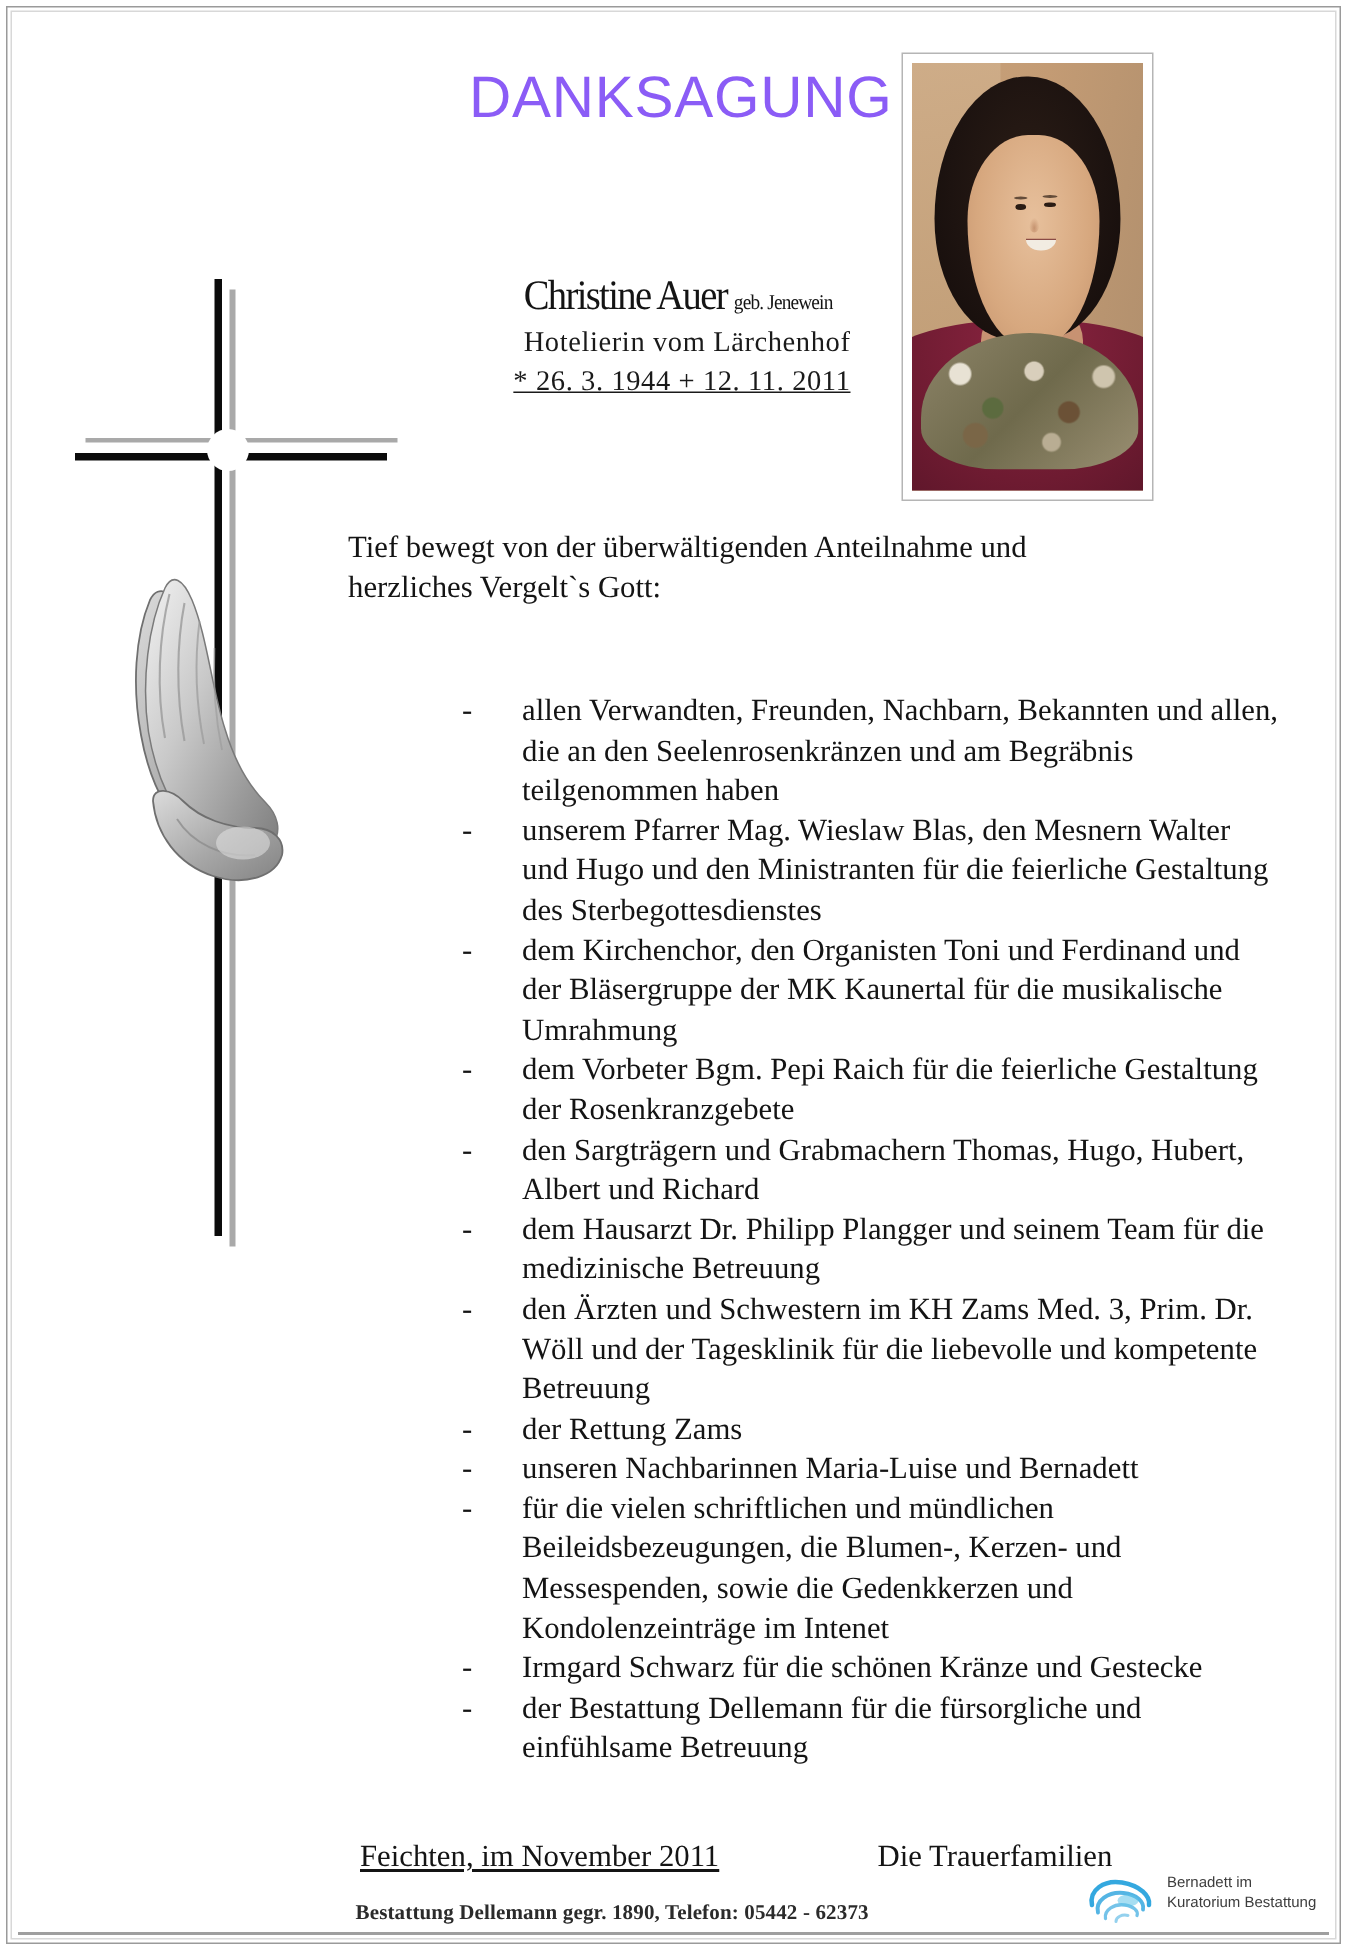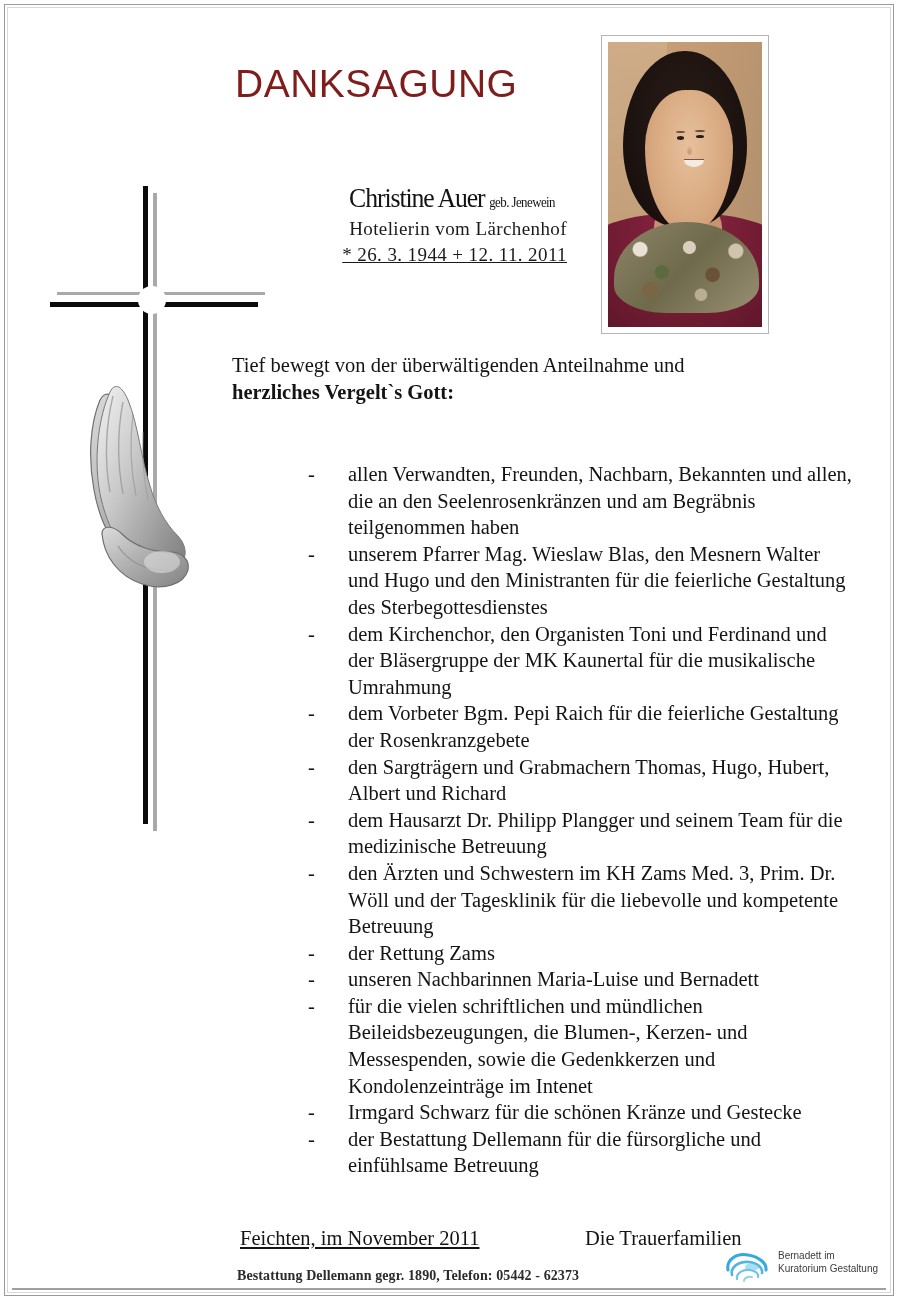--- a/index.html
+++ b/index.html
@@ -45,28 +45,27 @@
     box-sizing: border-box;
     pointer-events: none;
   }
 
   
   #title {
     position: absolute;
     left: 235px;
     top: 44px;
     width: 360px;
-    text-align: left;
+    text-align: right;
     font-family: "Liberation Sans", sans-serif;
     font-size: 39px;
     font-weight: 400;
     letter-spacing: 0.5px;
-    color: #7f1d1d;
-    white-space: nowrap;
-    margin-top: 18px;
+    color: #8b5cf6;
+    white-space: nowrap;
   }
 
   
   #portrait-frame {
     position: absolute;
     left: 601px;
     top: 35px;
     width: 168px;
     height: 299px;
     background: #ffffff;
@@ -235,21 +234,21 @@
 
   
   #intro {
     position: absolute;
     left: 232px; top: 352px;
     width: 570px;
     font-size: 20.5px;
     line-height: 27px;
     color: #141414;
   }
-  #intro .bold { font-weight: bold; }
+  #intro .bold { font-weight: normal; }
 
   
   #thanks-list {
     position: absolute;
     left: 308px; top: 461px;
     width: 545px;
     font-size: 20.5px;
     line-height: 26.6px;
     color: #141414;
   }
@@ -467,17 +466,17 @@
           <path d="M6 20 C4 10 14 3 26 5 C38 7 45 14 44 20" stroke-width="3" opacity=".95"></path>
           <path d="M10 25 C8 17 17 11 27 12 C36 13 41 18 40 23" stroke-width="2.6" opacity=".8"></path>
           <path d="M15 29 C14 23 21 19 28 20 C34 21 37 24 36 27" stroke-width="2.2" opacity=".65"></path>
           <path d="M22 31 C22 28 26 26 30 27" stroke-width="2" opacity=".5"></path>
         </g>
         <ellipse cx="30" cy="17" rx="7" ry="4" fill="#5fc2e8" opacity=".55"></ellipse>
       </svg>
     </div>
     <div id="kuratorium-text">
       <div>Bernadett im</div>
-      <div>Kuratorium Gestaltung</div>
+      <div>Kuratorium Bestattung</div>
     </div>
   </div>
 
 </div>
 
 </body></html>

